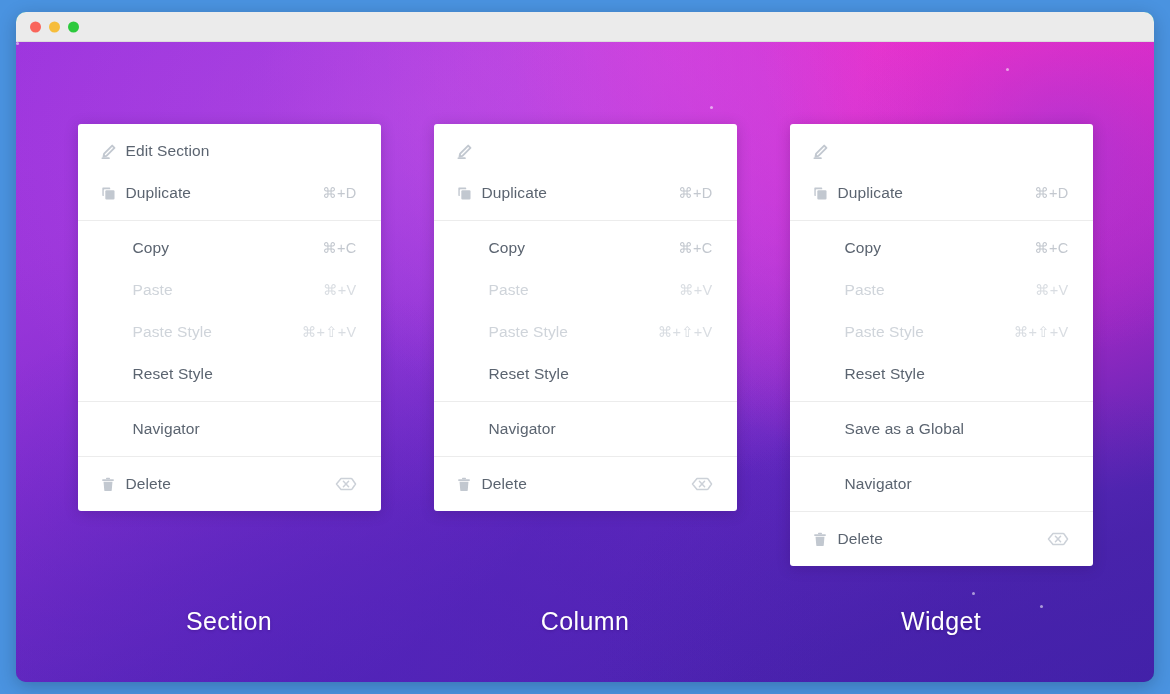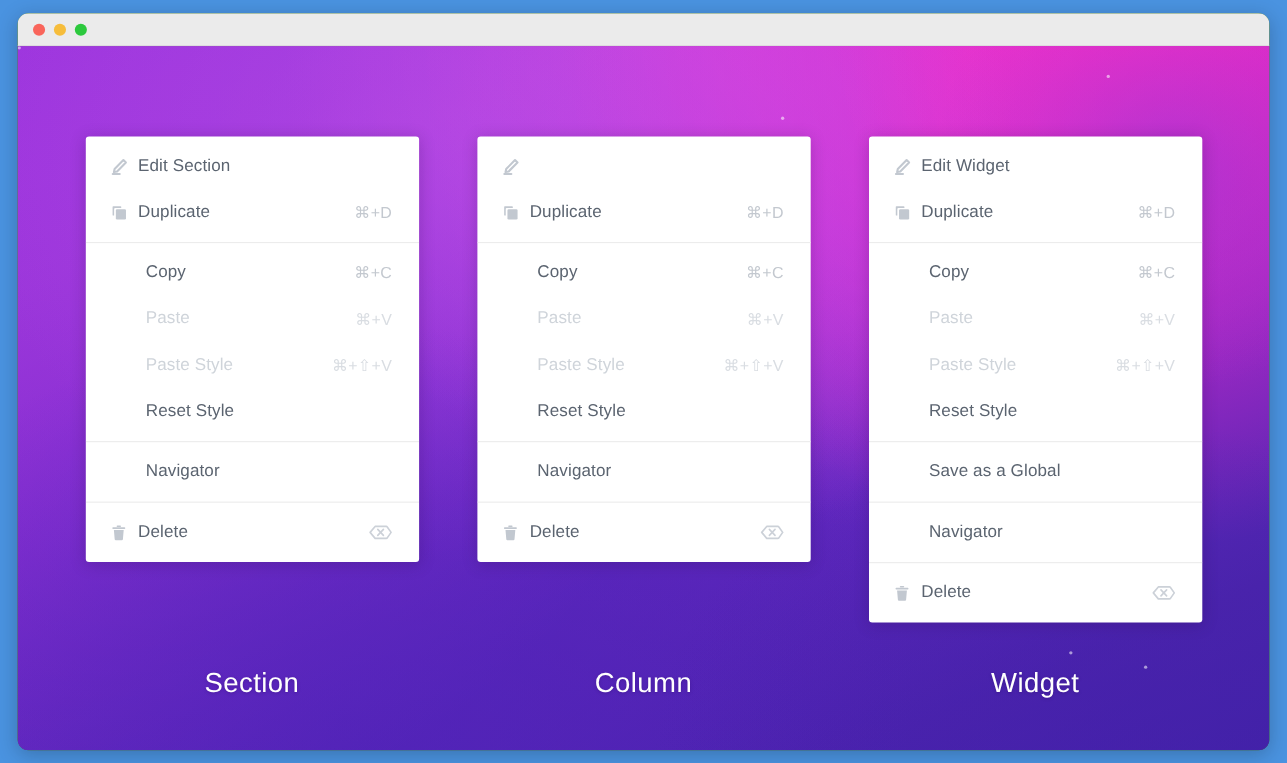--- a/index.html
+++ b/index.html
@@ -17,21 +17,21 @@
   }
 
   
   #window {
     position:absolute;
     left:16px; top:12px;
     width:1138px; height:670px;
     border-radius:10px;
     overflow:hidden;
     box-shadow:0 4px 18px rgba(0,0,0,.22);
-    background:#4d7c0f;
+    background:#14b8a6;
   }
 
   #titlebar {
     position:relative;
     height:30px;
     background:#ebebeb;
     border-bottom:1px solid #dcdcdc;
   }
   .lights { position:absolute; left:14px; top:50%; transform:translateY(-50%); display:flex; gap:8px; }
   .light { width:11px; height:11px; border-radius:50%; }
@@ -296,21 +296,20 @@
           <div class="menu-col">
             <div class="menu">
               <div class="group">
                 <div class="item">
                   <span class="ic">
                     <svg class="gi" width="17" height="17" viewBox="0 0 24 24" fill="none" stroke="#c2c8d0" stroke-width="1.9" stroke-linecap="round" stroke-linejoin="round">
                       <path d="M17.2 3.6l3.2 3.2L9.1 18.1 5 19l.9-4.1z"></path>
                       <line x1="3.5" y1="21.4" x2="12.5" y2="21.4"></line>
                     </svg>
                   </span>
-                  <span class="lbl">Edit Widget</span>
                 </div>
                 <div class="item">
                   <span class="ic">
                     <svg class="gi" width="17" height="17" viewBox="0 0 24 24">
                       <rect x="7.5" y="7.5" width="13" height="13" rx="1.6" fill="#c2c8d0"></rect>
                       <path d="M4.2 3.4h9.3a.9.9 0 0 1 .9.9v1.6H6.6a1.3 1.3 0 0 0-1.3 1.3v8.3H4.2a.9.9 0 0 1-.9-.9V4.3a.9.9 0 0 1 .9-.9z" fill="#c2c8d0"></path>
                     </svg>
                   </span>
                   <span class="lbl">Duplicate</span>
                   <span class="sc">⌘+D</span>

